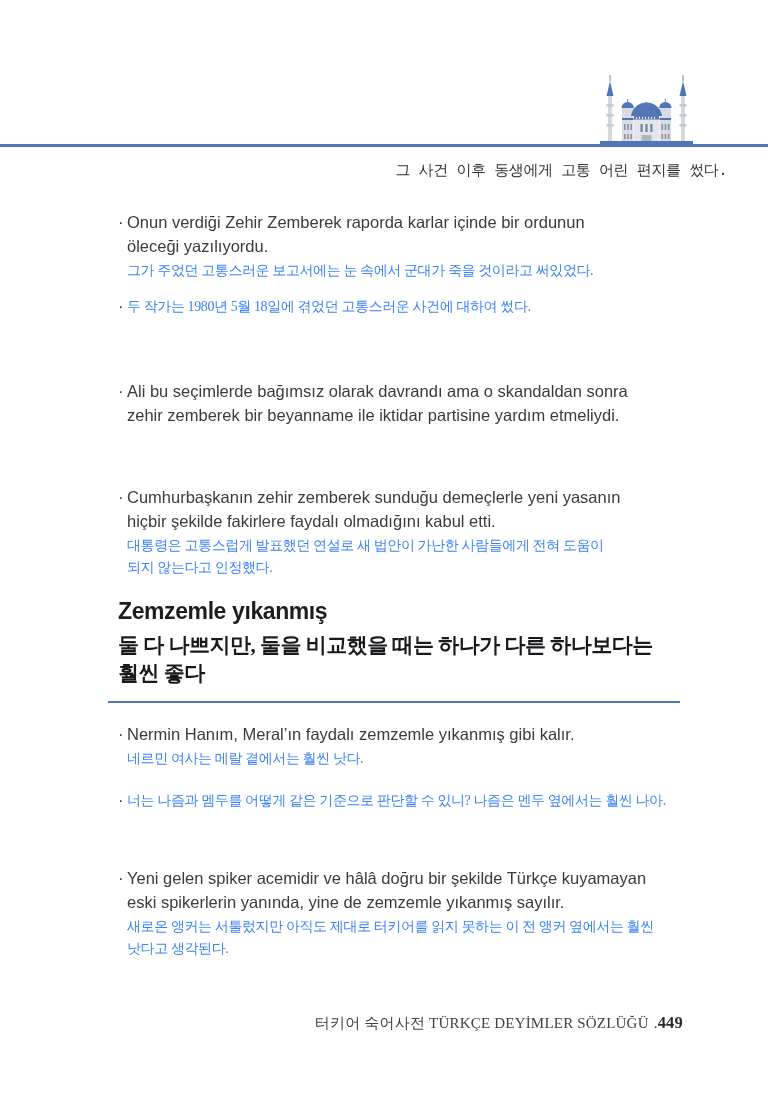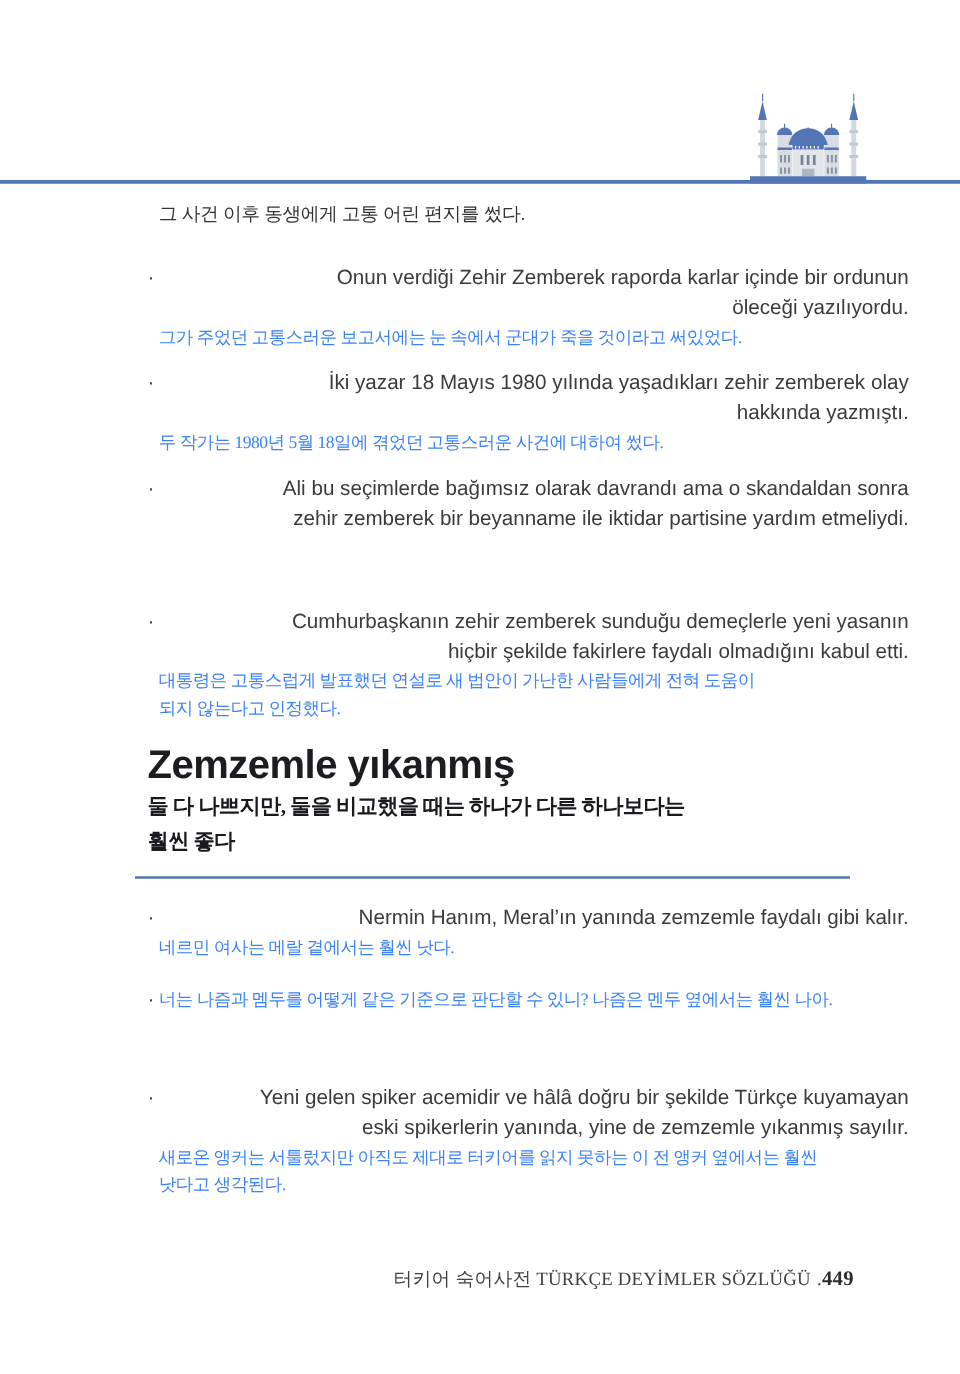--- a/index.html
+++ b/index.html
@@ -9,44 +9,44 @@
   }
   .top-rule{
     position:absolute;left:0;top:144px;width:768px;height:3px;background:#5276b5;
   }
   .mosque{
     position:absolute;top:74px;right:73px;width:97px;height:73px;
   }
   .content{position:absolute;left:118px;width:600px;}
   .carryover{
     top:161px;padding-left:9px;
-    font-family:Liberation Sans, sans-serif;
-    font-size:15px;color:#333335;letter-spacing:-0.4px;white-space:pre-line;line-height:22px;
+    font-family:Liberation Mono, monospace;
+    font-size:15px;color:#333335;letter-spacing:-0.4px;white-space:pre-line;line-height:22px;text-align:right;
   }
   .entry{position:relative;padding-left:9px;}
   .entry .bullet{
     position:absolute;left:0;top:0;color:#3b3b3d;font-size:16.5px;line-height:24px;
   }
   .tr{
-    font-size:16.5px;line-height:24px;color:#3b3b3d;white-space:pre-line;text-align:right;
+    font-size:16.5px;line-height:24px;color:#3b3b3d;white-space:pre-line;
   }
   .kr{
     margin-top:2px;
     font-family:"Liberation Serif","DejaVu Serif",serif;
     font-size:14px;line-height:22px;color:#3b82f6;letter-spacing:-0.4px;white-space:pre-line;
   }
   .e1{top:210px}.e2{top:294px}.e3{top:379px}.e4{top:485px}
   .headword{top:594px;padding-left:0;}
   .hw-title{
-    font-size:32px;font-weight:700;color:#1d1d21;letter-spacing:-0.4px;line-height:34px;
+    font-size:23px;font-weight:700;color:#1d1d21;letter-spacing:-0.4px;line-height:34px;
   }
   .hw-def{
     margin-top:3px;
     font-family:"Liberation Serif","DejaVu Serif",serif;font-weight:700;
-    font-size:17px;line-height:28px;color:#1a1a1e;letter-spacing:-0.5px;white-space:pre-line;
+    font-size:21px;line-height:28px;color:#1a1a1e;letter-spacing:-0.5px;white-space:pre-line;
   }
   .sub-rule{
     position:absolute;left:108px;top:701px;width:572px;height:2px;background:#5276b5;
   }
   .e5{top:722px}.e6{top:788px}.e7{top:866px}
   .footer{
     position:absolute;top:1013px;right:85px;
     font-family:"Liberation Serif","DejaVu Serif",serif;
     font-size:15px;color:#414143;letter-spacing:0.2px;
   }
@@ -121,22 +121,20 @@
 
 <div class="content entry e1" style="position:absolute;">
   <span class="bullet">·</span>
   <div class="tr">Onun verdiği Zehir Zemberek raporda karlar içinde bir ordunun
 öleceği yazılıyordu.</div>
   <div class="kr">그가 주었던 고통스러운 보고서에는 눈 속에서 군대가 죽을 것이라고 써있었다.</div>
 </div>
 
 <div class="content entry e2" style="position:absolute;">
   <span class="bullet">·</span>
-  <div class="tr">İki yazar 18 Mayıs 1980 yılında yaşadıkları zehir zemberek olay
-hakkında yazmıştı.</div>
   <div class="kr">두 작가는 1980년 5월 18일에 겪었던 고통스러운 사건에 대하여 썼다.</div>
 </div>
 
 <div class="content entry e3" style="position:absolute;">
   <span class="bullet">·</span>
   <div class="tr">Ali bu seçimlerde bağımsız olarak davrandı ama o skandaldan sonra
 zehir zemberek bir beyanname ile iktidar partisine yardım etmeliydi.</div>
 </div>
 
 <div class="content entry e4" style="position:absolute;">
@@ -149,21 +147,21 @@
 
 <div class="content entry headword" style="position:absolute;">
   <div class="hw-title">Zemzemle yıkanmış</div>
   <div class="hw-def">둘 다 나쁘지만, 둘을 비교했을 때는 하나가 다른 하나보다는
 훨씬 좋다</div>
 </div>
 <div class="sub-rule"></div>
 
 <div class="content entry e5" style="position:absolute;">
   <span class="bullet">·</span>
-  <div class="tr">Nermin Hanım, Meral’ın yanında zemzemle faydalı gibi kalır.</div>
+  <div class="tr">Nermin Hanım, Meral’ın faydalı zemzemle yıkanmış gibi kalır.</div>
   <div class="kr">네르민 여사는 메랄 곁에서는 훨씬 낫다.</div>
 </div>
 
 <div class="content entry e6" style="position:absolute;">
   <span class="bullet">·</span>
   <div class="kr">너는 나즘과 멤두를 어떻게 같은 기준으로 판단할 수 있니? 나즘은 멘두 옆에서는 훨씬 나아.</div>
 </div>
 
 <div class="content entry e7" style="position:absolute;">
   <span class="bullet">·</span>

